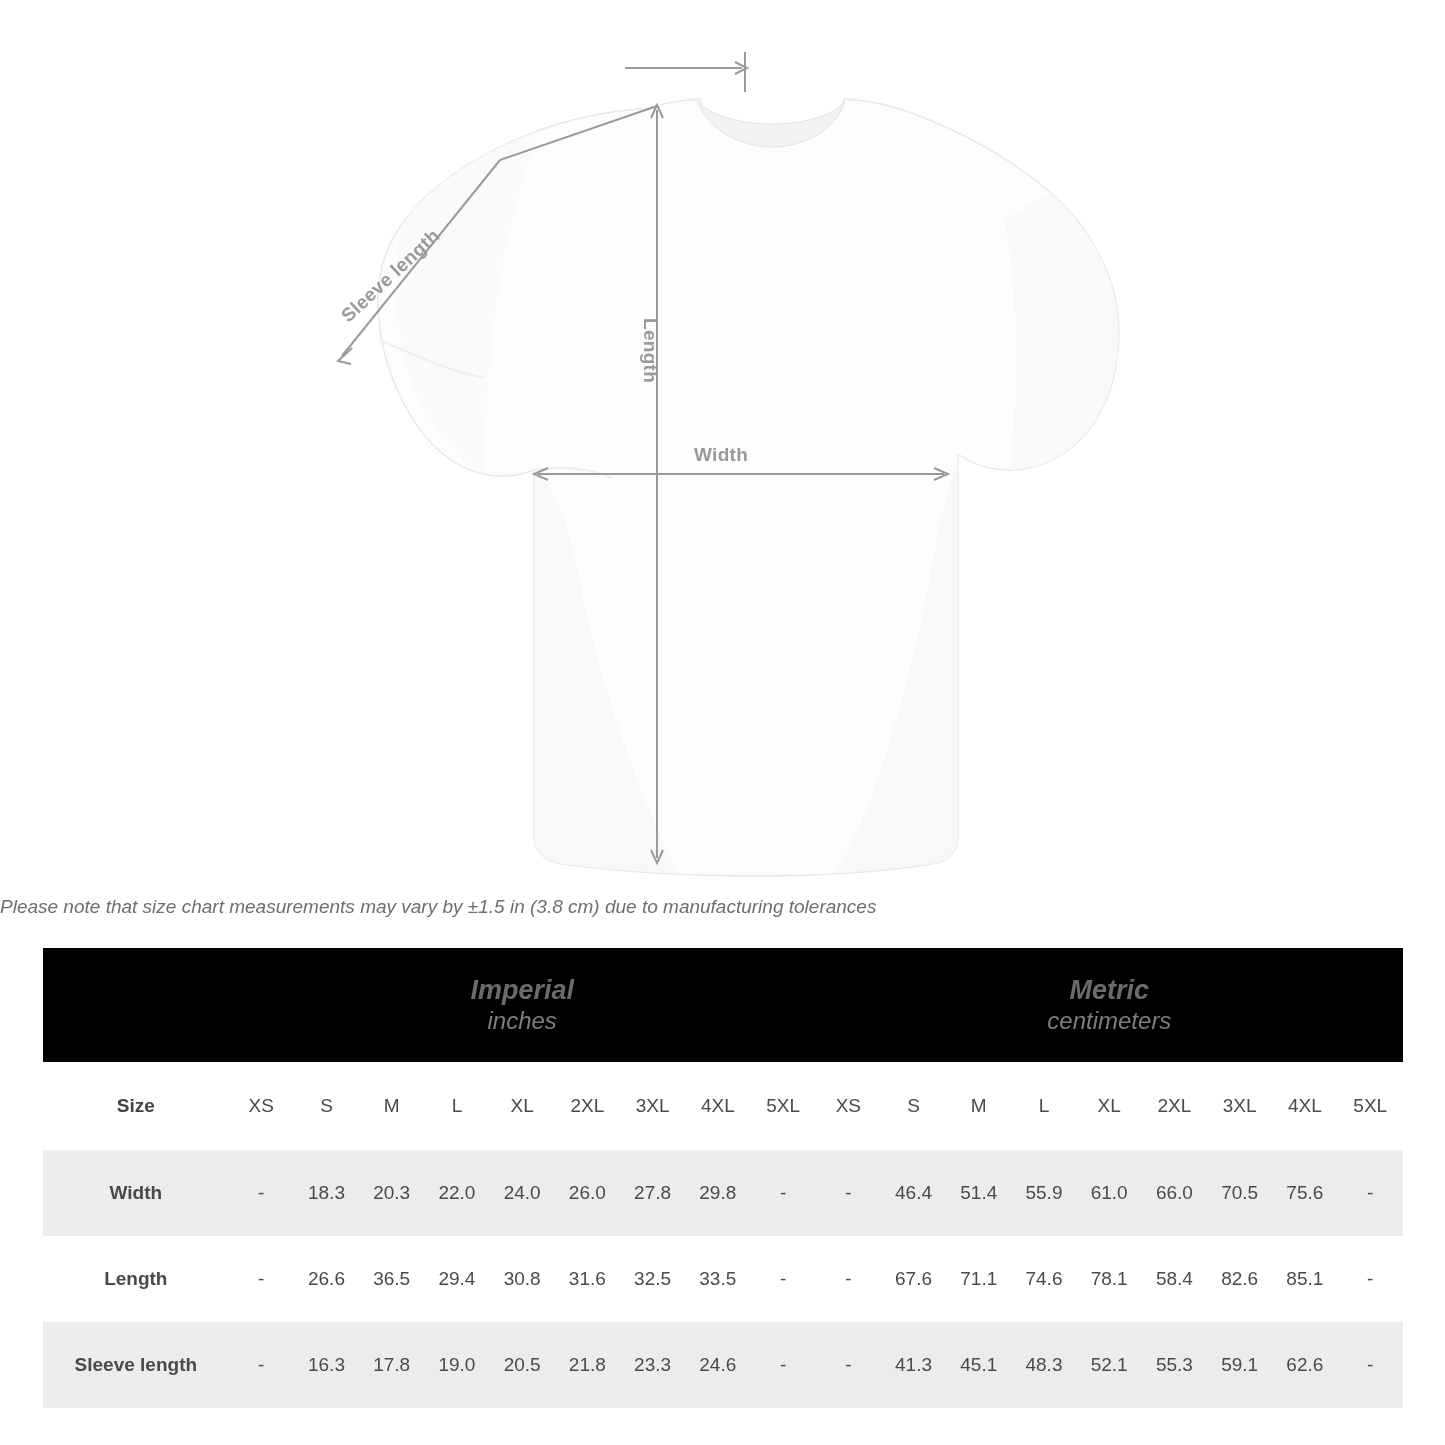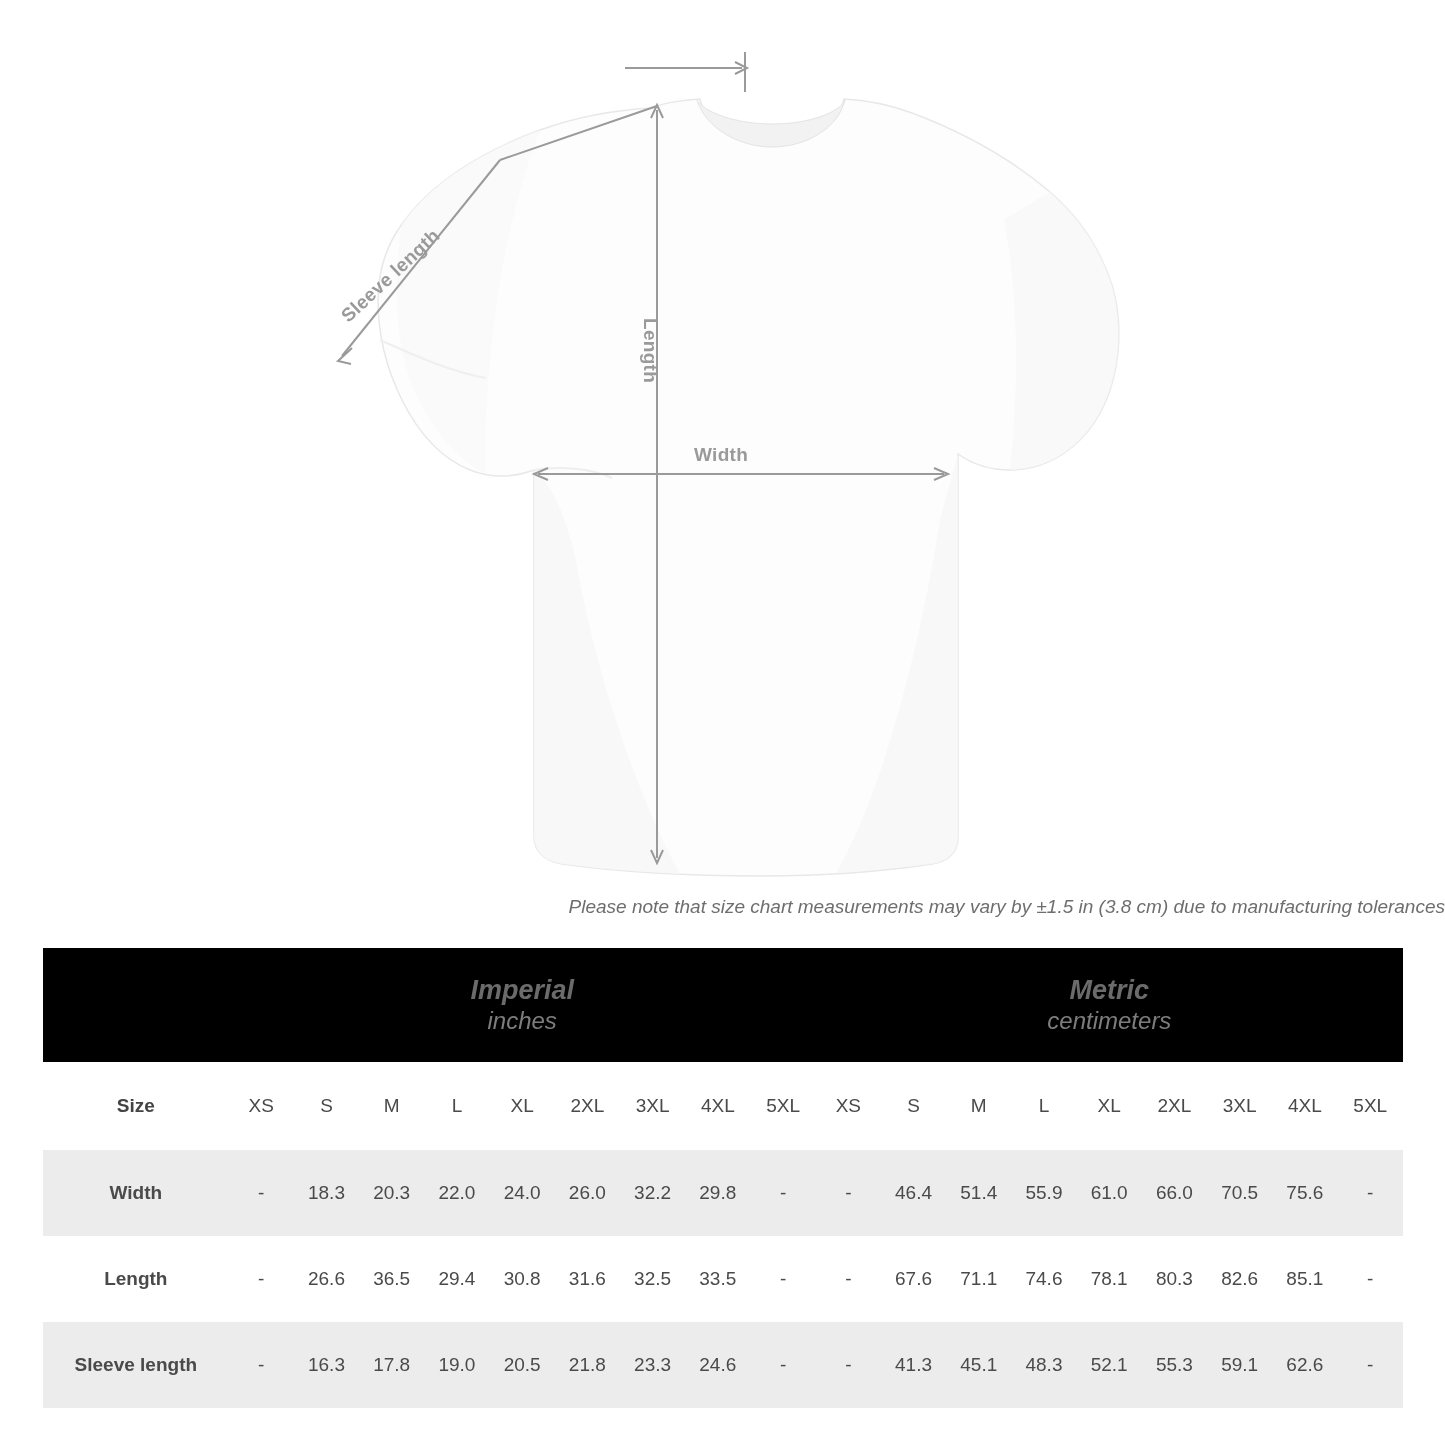--- a/index.html
+++ b/index.html
@@ -51,21 +51,21 @@
   }
   .anno-sleeve {
     left: 352px;
     top: 305px;
     transform: rotate(-43deg);
     transform-origin: left bottom;
   }
 
   
   .note {
-    text-align: right;
+    text-align: left;
     font-size: 19px;
     font-style: italic;
     color: #6e6e6e;
     margin-top: 6px;
   }
 
   
   .table-wrap {
     position: absolute;
     left: 43px;
@@ -266,21 +266,21 @@
         </tr>
 
         <tr class="row-alt">
           <td class="rowhead">Width</td>
           <td>-</td>
           <td>18.3</td>
           <td>20.3</td>
           <td>22.0</td>
           <td>24.0</td>
           <td>26.0</td>
-          <td>32.2</td>
+          <td>27.8</td>
           <td>29.8</td>
           <td>-</td>
           <td>-</td>
           <td>46.4</td>
           <td>51.4</td>
           <td>55.9</td>
           <td>61.0</td>
           <td>66.0</td>
           <td>70.5</td>
           <td>75.6</td>
@@ -296,21 +296,21 @@
           <td>30.8</td>
           <td>31.6</td>
           <td>32.5</td>
           <td>33.5</td>
           <td>-</td>
           <td>-</td>
           <td>67.6</td>
           <td>71.1</td>
           <td>74.6</td>
           <td>78.1</td>
-          <td>80.3</td>
+          <td>58.4</td>
           <td>82.6</td>
           <td>85.1</td>
           <td>-</td>
         </tr>
 
         <tr class="row-alt">
           <td class="rowhead">Sleeve length</td>
           <td>-</td>
           <td>16.3</td>
           <td>17.8</td>

